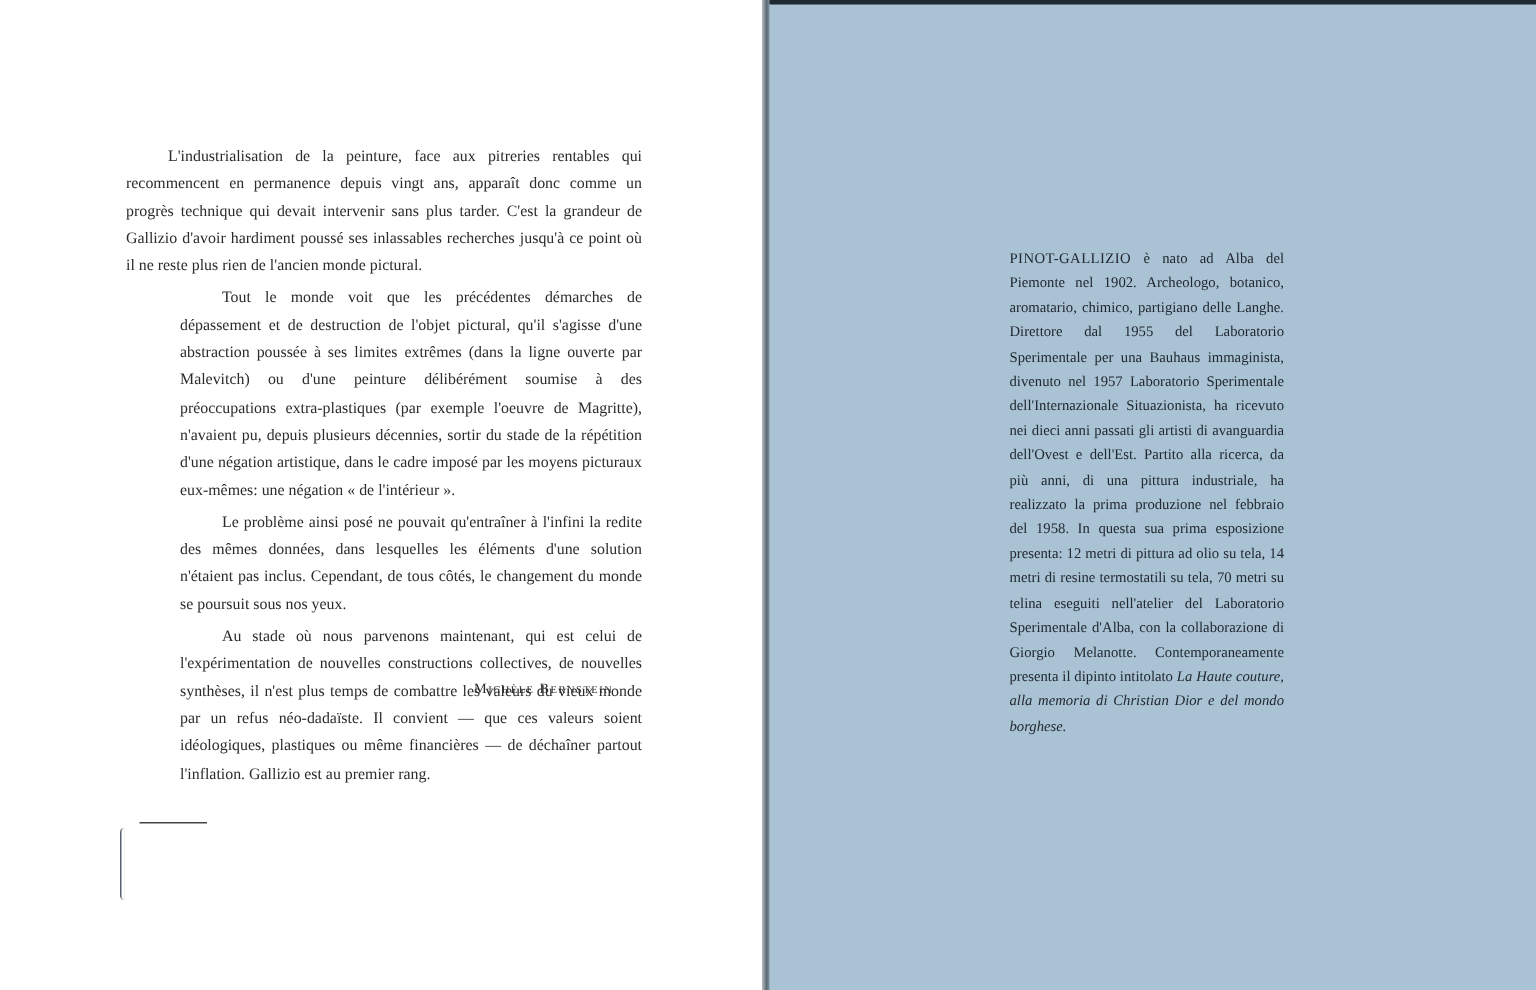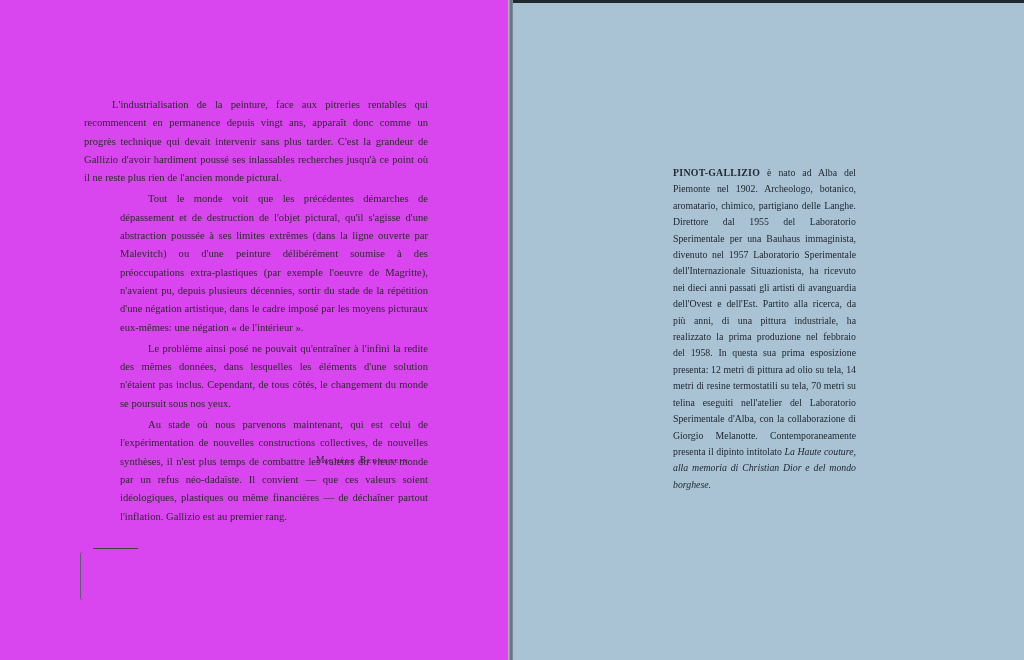--- a/index.html
+++ b/index.html
@@ -1,33 +1,33 @@
 <!DOCTYPE html>
 <html><head>
 <meta charset="utf-8">
 <style>
   html, body { margin:0; padding:0; }
   body { width:1024px; height:660px; overflow:hidden; background:#1b1b1b; position:relative; font-family:"Liberation Serif", serif; }
-  .left-page { position:absolute; left:0; top:0; width:508px; height:660px; background:#d946ef; }
+  .left-page { position:absolute; left:0; top:0; width:508px; height:660px; background:#ffffff; }
   .gutter { position:absolute; left:508px; top:0; width:6px; height:660px; background:linear-gradient(to right,#b7bfc4,#5d6b74 50%,#8fa8b8); }
   .right-page { position:absolute; left:513px; top:3px; width:511px; height:657px; background:#a9c3d4; }
   .topbar { position:absolute; left:513px; top:0; width:511px; height:3px; background:#1f2a30; }
 
   .essay { position:absolute; left:84px; top:96px; width:344px; font-size:10.6px; line-height:18.3px; color:#2b2b2b; text-align:justify; }
   .essay p { margin:0; text-indent:28px; }
   .essay p + p { margin-top:3px;margin-left:36px; }
   .signature { position:absolute; left:316px; top:455px; font-size:9.5px; letter-spacing:1px; color:#2b2b2b; font-variant:small-caps; }
 
   .footnote-rule { position:absolute; left:93px; top:548px; width:45px; height:1px; background:#444; }
   .footnote-mark { position:absolute; left:80px; top:552px; width:2px; height:48px; border-left:1.5px solid #5a6070; border-radius:8px 0 0 8px; }
   .footnote { position:absolute; left:95px; top:551px; width:336px; font-size:10.5px; line-height:16px; color:#2b2b2b; font-style:italic; text-align:justify; }
   .footnote .roman { font-style:normal; }
 
   .bio { position:absolute; left:673px; top:165px; width:183px; font-size:9.8px; line-height:16.4px; color:#222831; text-align:justify; }
-  .bio .name { font-weight:bold; letter-spacing:0.3px; }
+  .bio .name { font-weight:normal; letter-spacing:0.3px; }
   .bio em { font-style:italic; }
 </style>
 </head>
 <body>
 
 <div class="left-page">
   <div class="essay">
     <p>L'industrialisation de la peinture, face aux pitreries rentables qui recommencent en permanence depuis vingt ans, apparaît donc comme un progrès technique qui devait intervenir sans plus tarder. C'est la grandeur de Gallizio d'avoir hardiment poussé ses inlassables recherches jusqu'à ce point où il ne reste plus rien de l'ancien monde pictural.</p>
     <p>Tout le monde voit que les précédentes démarches de dépassement et de destruction de l'objet pictural, qu'il s'agisse d'une abstraction poussée à ses limites extrêmes (dans la ligne ouverte par Malevitch) ou d'une peinture délibérément soumise à des préoccupations extra-plastiques (par exemple l'oeuvre de Magritte), n'avaient pu, depuis plusieurs décennies, sortir du stade de la répétition d'une négation artistique, dans le cadre imposé par les moyens picturaux eux-mêmes: une négation « de l'intérieur ».</p>
     <p>Le problème ainsi posé ne pouvait qu'entraîner à l'infini la redite des mêmes données, dans lesquelles les éléments d'une solution n'étaient pas inclus. Cependant, de tous côtés, le changement du monde se poursuit sous nos yeux.</p>

